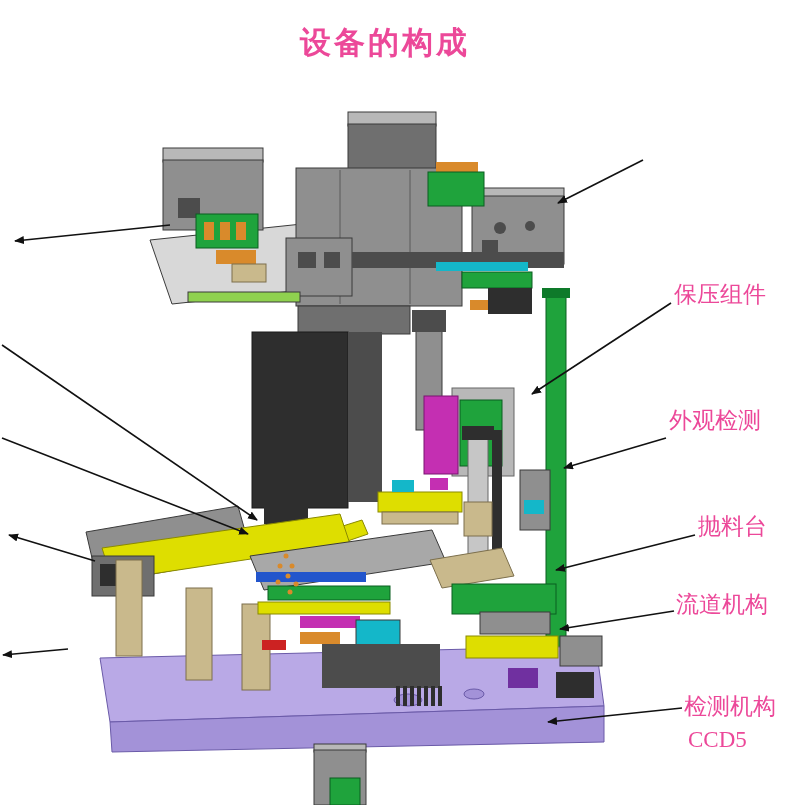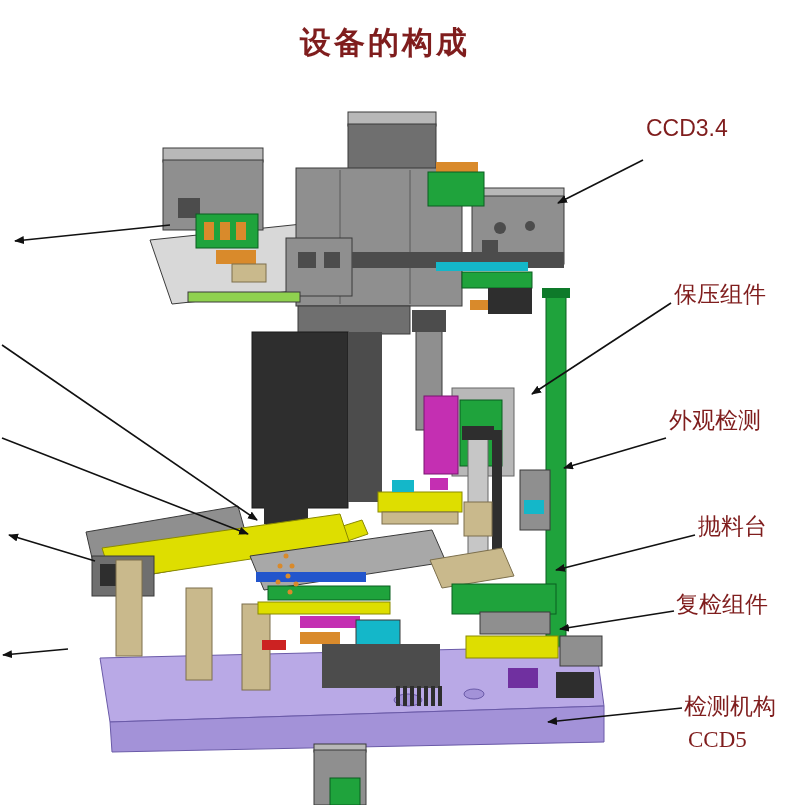--- a/index.html
+++ b/index.html
@@ -1,17 +1,17 @@
 <!DOCTYPE html>
 <html style="--c-grayL: #b8b8b8; --c-gray: #8f8f8f; --c-green: #1fa33c; --c-yellow: #dede00; --c-khaki: #c9b98c; --c-magenta: #c42fb2; --c-cyan: #14b7c9; --c-orange: #d98a2b; --c-purple: #7030a0; --c-lavender: #b9a9e6;"><head>
 <meta charset="utf-8">
 <style>
   html,body{margin:0;padding:0;background:#fff;}
   .page{position:relative;width:805px;height:805px;background:#ffffff;overflow:hidden;
-        font-family:"Liberation Sans","DejaVu Sans",sans-serif;color:#7f1d1d;}
+        font-family:"Liberation Sans","DejaVu Sans",sans-serif;color:#ec4899;}
   .title{position:absolute;top:22px;left:0;width:770px;text-align:center;
          font-size:31px;font-weight:700;letter-spacing:3px;z-index:3;}
   .diagram-svg{position:absolute;left:0;top:0;z-index:1;}
   .callout{position:absolute;z-index:3;font-size:23px;line-height:33px;white-space:nowrap;}
   .callout span{display:block;}
   .callout .indent{margin-left:4px;}
   
   .f-board{fill:#d8d8d8}.f-grayL{fill:var(--c-grayL,#b8b8b8)}.f-gray{fill:var(--c-gray,#8f8f8f)}
   .f-grayM{fill:#6f6f6f}.f-grayD{fill:#4c4c4c}.f-dark{fill:#2e2e2e}
   .f-silver{fill:#c6c6c6}.f-silver2{fill:#a8a8a8}
@@ -170,37 +170,36 @@
       <line class="leader" x1="682" y1="708" x2="548" y2="722" marker-end="url(#ah)"></line>
       <line class="leader" x1="170" y1="225" x2="15" y2="241" marker-end="url(#ah)"></line>
       <line class="leader" x1="2" y1="345" x2="257" y2="520" marker-end="url(#ah)"></line>
       <line class="leader" x1="2" y1="438" x2="248" y2="534" marker-end="url(#ah)"></line>
       <line class="leader" x1="95" y1="561" x2="9" y2="535" marker-end="url(#ah)"></line>
       <line class="leader" x1="68" y1="649" x2="3" y2="655" marker-end="url(#ah)"></line>
     </g>
   </svg>
 
   <div class="callout" style="left:646px;top:112px;">
-    <span>CCD3.4</span>
   </div>
 
   <div class="callout" style="left:674px;top:278px;">
     <span>保压组件</span>
   </div>
 
   <div class="callout" style="left:669px;top:404px;">
     <span>外观检测</span>
   </div>
 
   <div class="callout" style="left:698px;top:510px;">
     <span>抛料台</span>
   </div>
 
   <div class="callout" style="left:676px;top:588px;">
-    <span>复检组件</span>
+    <span>流道机构</span>
   </div>
 
   <div class="callout" style="left:684px;top:690px;font-family:Liberation Serif, serif;">
     <span>检测机构</span>
     <span class="indent">CCD5</span>
   </div>
 
 </div>
 
 </body></html>

